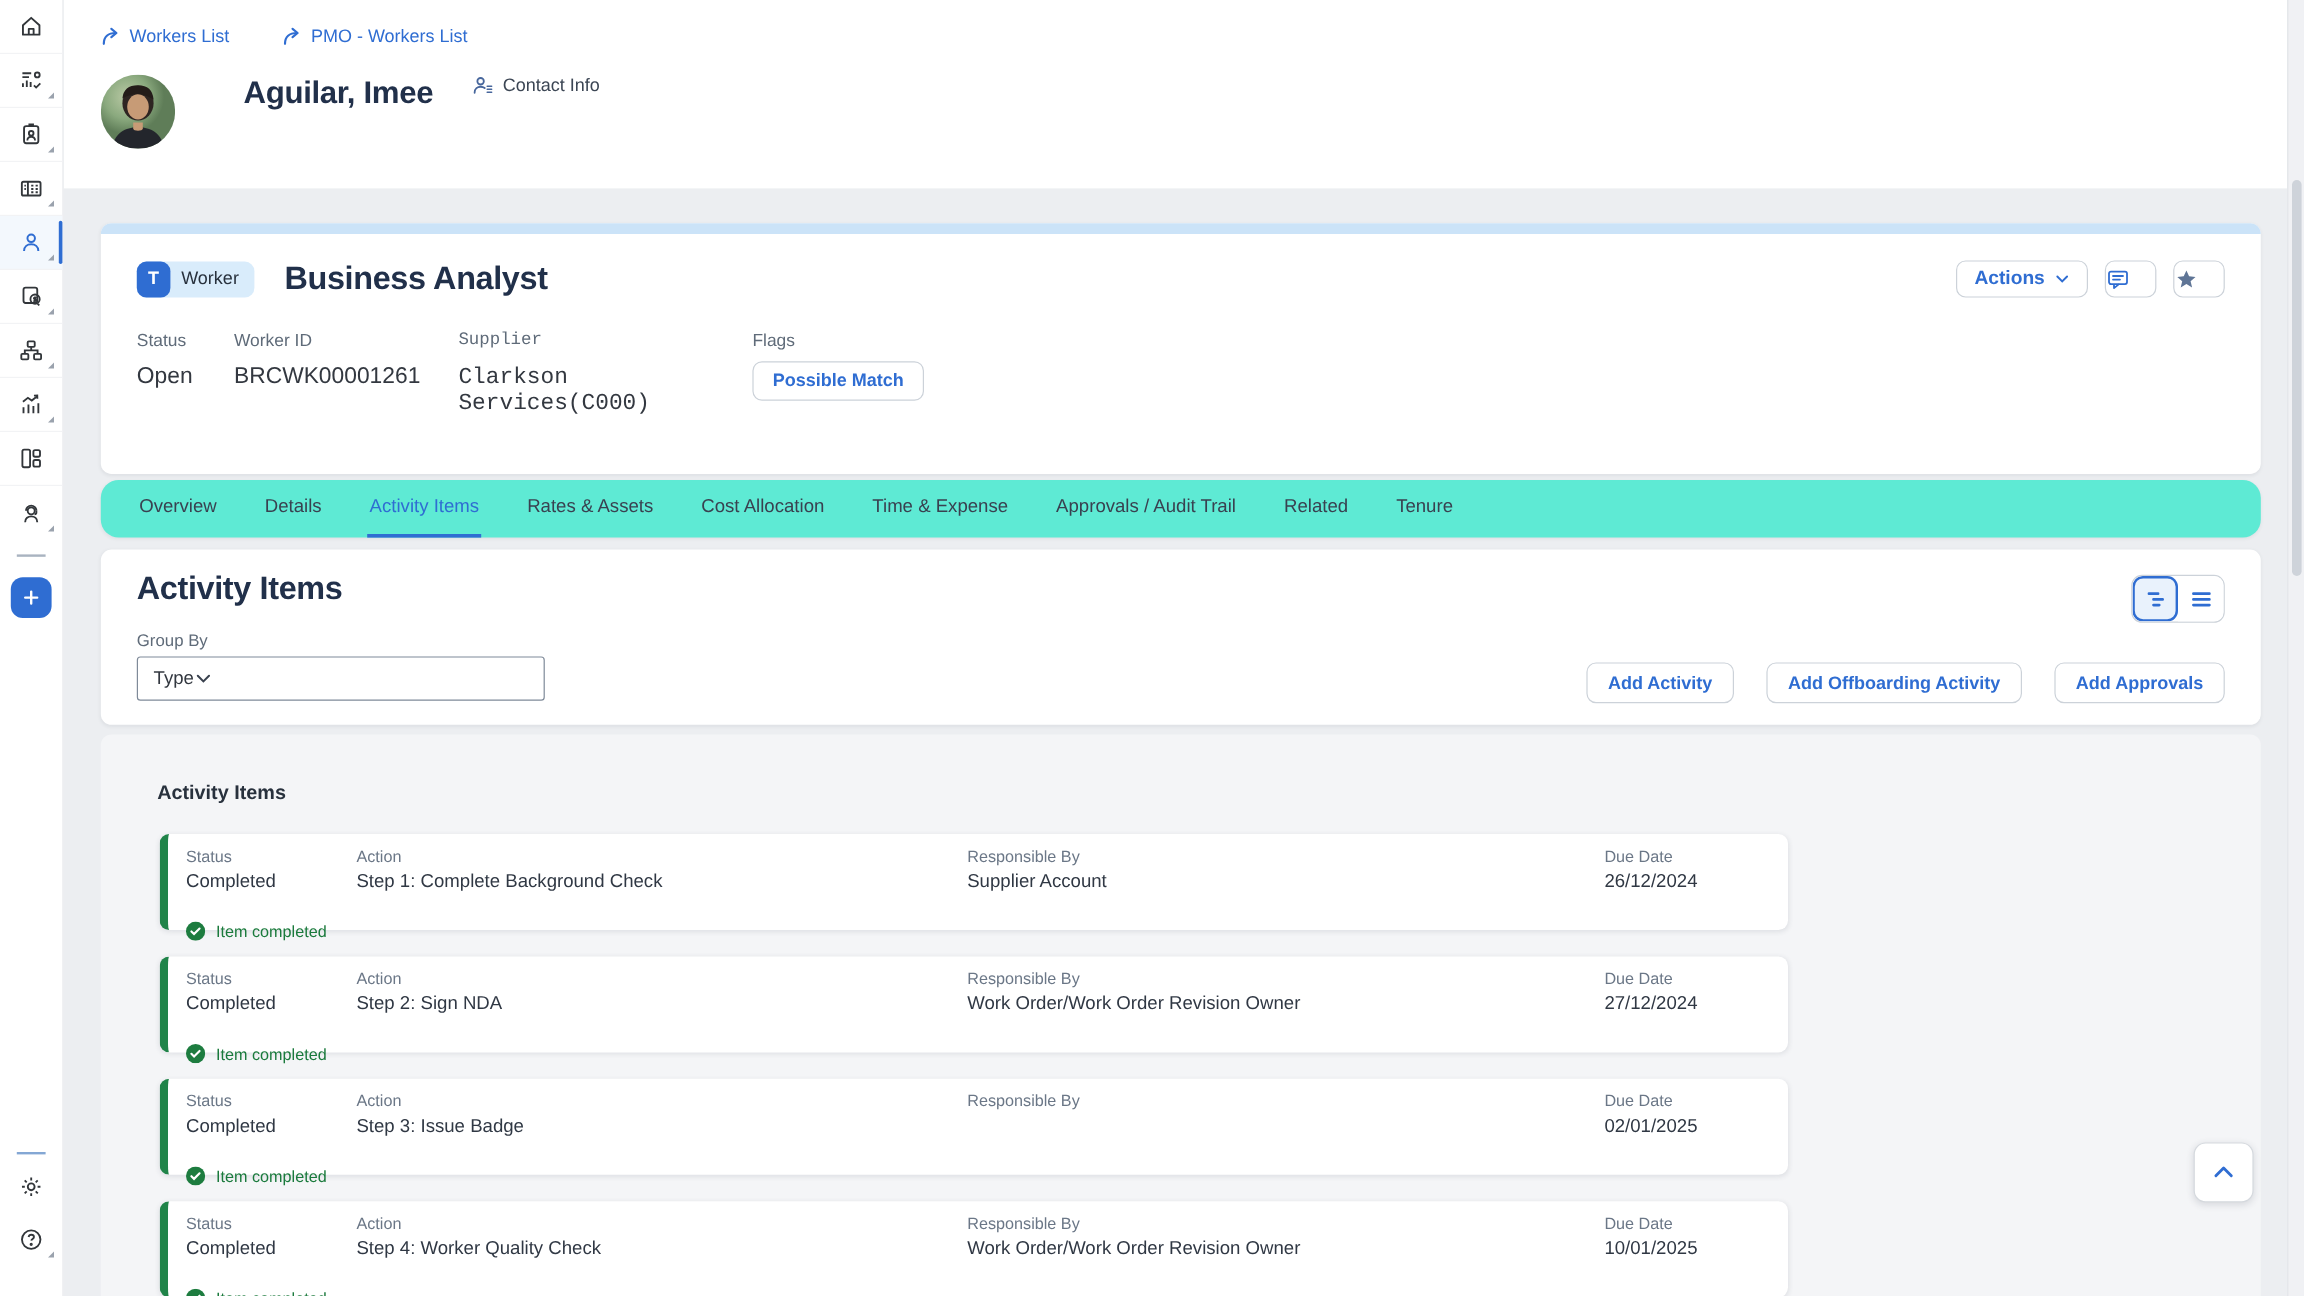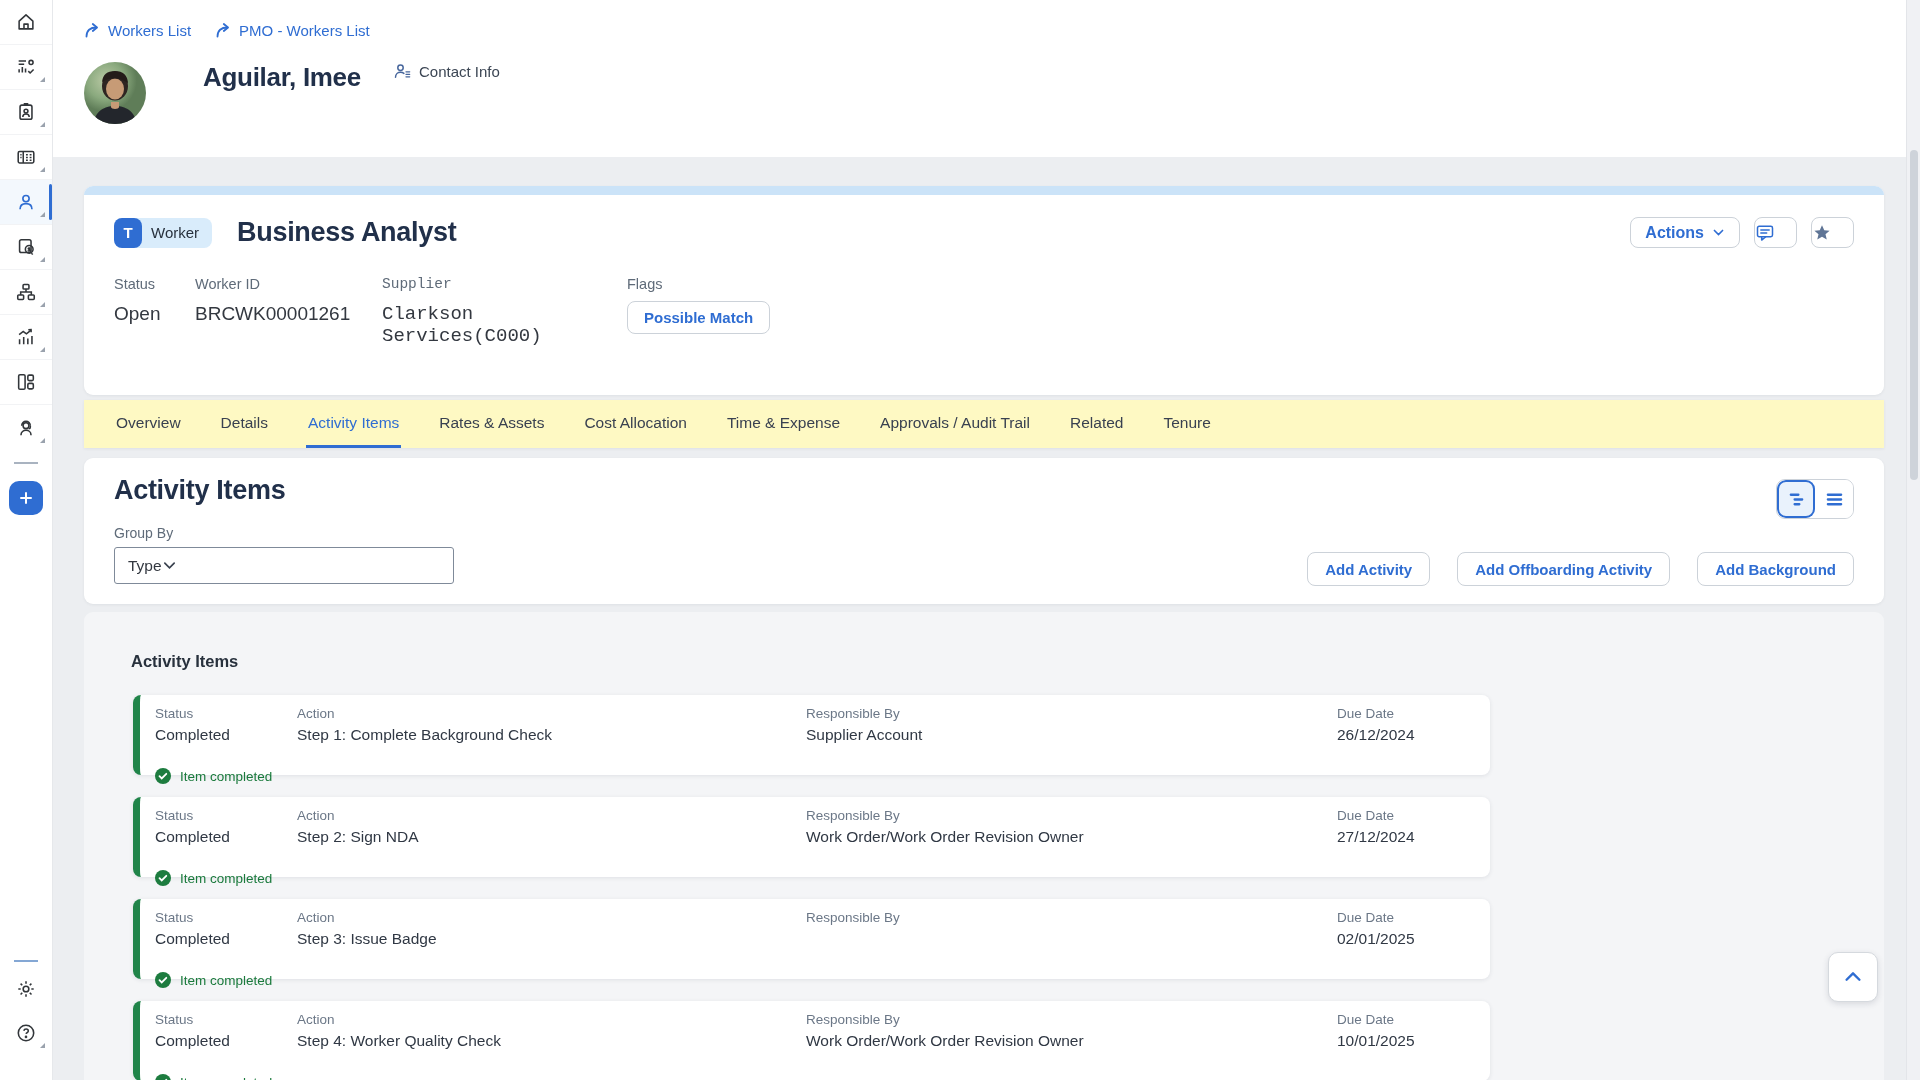--- a/index.html
+++ b/index.html
@@ -19,21 +19,21 @@
   .sb-plus { position:absolute; left:9px; top:481px; width:34px; height:34px; background:#2f6dd2; border-radius:10px;
              display:flex; align-items:center; justify-content:center; cursor:pointer; }
   .sb-divider-top { position:absolute; left:14px; top:462px; width:24px; height:2px; background:#a9b3c0; }
   .sb-divider-bottom { position:absolute; left:14px; top:960px; width:24px; height:2px; background:#84a7d4; }
   .sb-gear { position:absolute; left:0; top:966px; }
   .sb-help { position:absolute; left:0; top:1010px; }
   .sb-gear, .sb-help { border-bottom:none; }
 
   
   .top-header { position:absolute; left:53px; top:0; right:14px; height:157px; background:#fff; }
-  .breadcrumbs { position:absolute; left:31px; top:22px; display:flex; gap:24px; }
+  .breadcrumbs { position:absolute; left:31px; top:22px; display:flex; gap:44px; }
   .crumb { display:flex; align-items:center; gap:7px; color:#2f6dd2; font-size:15px; cursor:pointer; }
   .crumb svg { width:17px; height:17px; }
   .who { position:absolute; left:31px; top:62px; display:flex; align-items:flex-start; }
   .avatar { width:62px; height:62px; border-radius:50%; overflow:hidden; flex:none; }
   .worker-name { margin-left:57px; font-size:26px; font-weight:bold; color:#21304a; letter-spacing:-0.3px; }
   .contact { margin-left:32px; display:flex; align-items:center; gap:7px; font-size:15px; color:#3c4654; cursor:pointer; }
   .contact svg { width:19px; height:19px; color:#47669c; }
 
   
   .worker-card { position:absolute; left:84px; top:186px; width:1800px; height:209px; background:#fff;
@@ -56,22 +56,22 @@
   .wc-fields { display:flex; margin-top:28px; }
   .f-col .f-label { font-size:14.5px; color:#5f6b79; }
   .f-col .f-value { margin-top:11px; font-size:19px; color:#333840; }
   .f-status { width:81px; }
   .f-wid { width:187px; }
   .f-period { width:258px; }
   .f-supplier { width:245px;font-family:Liberation Mono, monospace; }
   .flag-btn { margin-top:9px; height:33px; padding:0 16px; font-size:15px; }
 
   
-  .tabs-card { position:absolute; left:84px; top:400px; width:1800px; height:48px; background:#fef9c3;
-               border-radius:0; box-shadow:0 1px 3px rgba(40,50,70,.07); display:flex; align-items:stretch;
+  .tabs-card { position:absolute; left:84px; top:400px; width:1800px; height:48px; background:#5eead4;
+               border-radius:15px; box-shadow:0 1px 3px rgba(40,50,70,.07); display:flex; align-items:stretch;
                padding-left:30px; gap:36px; }
   .tab { font-size:15.5px; color:#394150; display:flex; align-items:center; cursor:pointer;
          border-bottom:3px solid transparent; padding:0 2px; }
   .tab.active { color:#2f6dd2; border-bottom-color:#2f6dd2; }
 
   
   .act-card { position:absolute; left:84px; top:458px; width:1800px; height:146px; background:#fff;
               border-radius:9px; box-shadow:0 1px 3px rgba(40,50,70,.07); }
   .act-title { position:absolute; left:30px; top:17px; font-size:27px; font-weight:bold; color:#21304a; letter-spacing:-0.3px; }
   .groupby-label { position:absolute; left:30px; top:67px; font-size:14px; color:#5f6b79; }
@@ -381,21 +381,21 @@
       <span>
           <svg viewBox="0 0 20 20" fill="none" stroke="currentColor" stroke-width="2.4" stroke-linecap="round">
             <path d="M3 5h14M3 10h14M3 15h14"></path>
           </svg>
         </span>
     </span>
   </div>
   <div class="act-buttons">
     <button class="btn">Add Activity</button>
     <button class="btn">Add Offboarding Activity</button>
-    <button class="btn">Add Background</button>
+    <button class="btn">Add Approvals</button>
   </div>
 </section>
 
 <section class="list-panel">
   <div class="lp-header">Activity Items</div>
 
   <div class="ai-card" style="top:83px">
     <div>
         <div class="ai-label">Status</div>
         <div class="ai-value">Completed</div>

